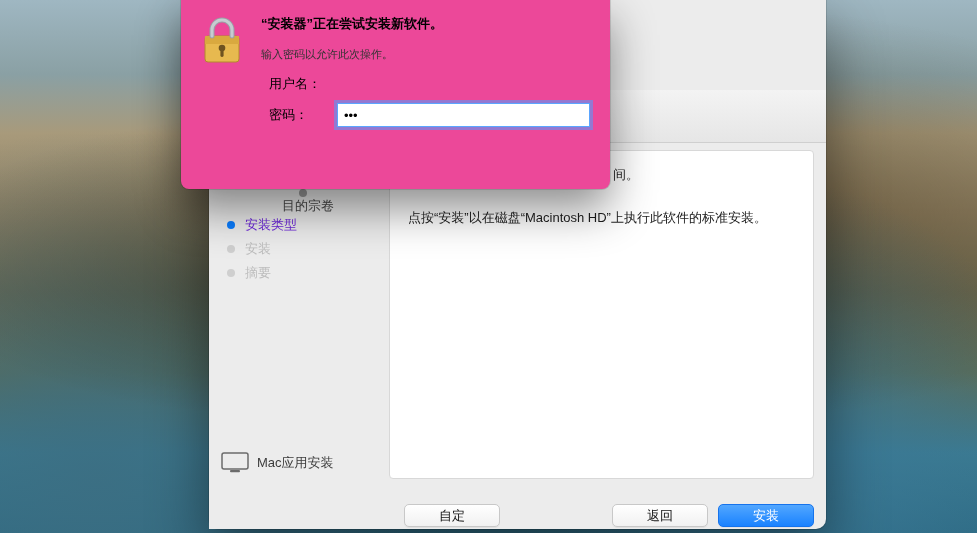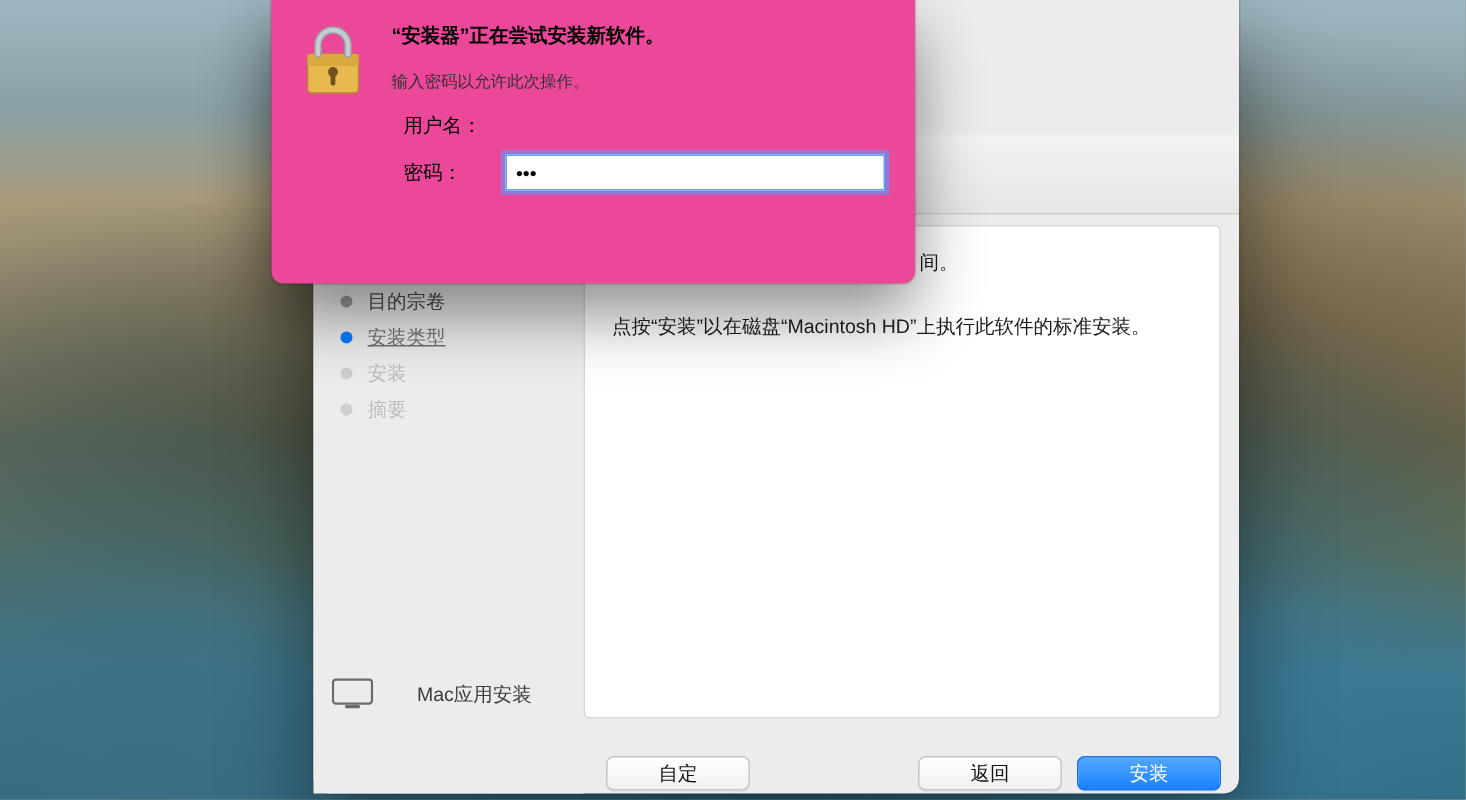--- a/index.html
+++ b/index.html
@@ -67,34 +67,33 @@
     padding-left: 18px;
     font-size: 13px;
     color: #bdbdbd;
   }
   .step .dot {
     width: 8px; height: 8px; border-radius: 50%;
     background: #cfcfcf;
     margin-right: 10px;
     flex: none;
   }
-  .step.done { color: #4a4a4a; }
+  .step.done { color: #4a4a4a; flex-direction: column; }
   .step.done .dot { background: #9b9b9b; }
-  .step.current { color: #737373; font-weight: 500; text-decoration: underline; }
+  .step.current { color: #6d28d9; font-weight: 500; }
   .step.current .dot { background: #0a7dff; }
 
   .footer-left {
     position: absolute;
     left: 12px;
     bottom: 55px;
     display: flex;
     align-items: center;
     color: #3c3c3c;
     font-size: 13px;
-    gap: 21px;
   }
   .footer-left svg { margin-right: 8px; }
 
   .installer-content {
     position: absolute;
     left: 180px;
     right: 12px;
     top: 150px;
     bottom: 50px;
     background: #ffffff;

